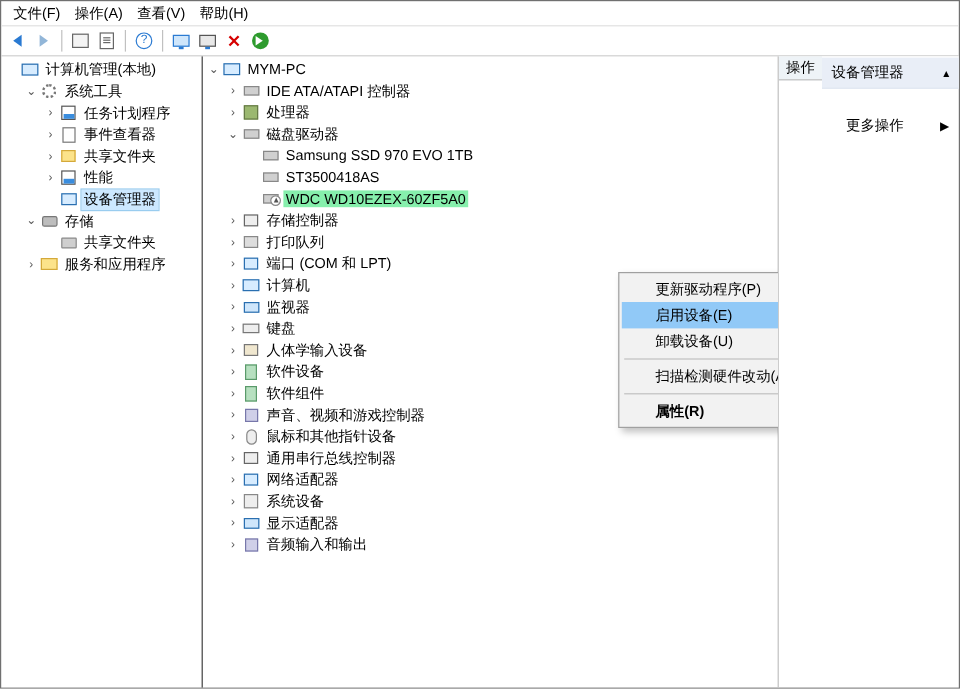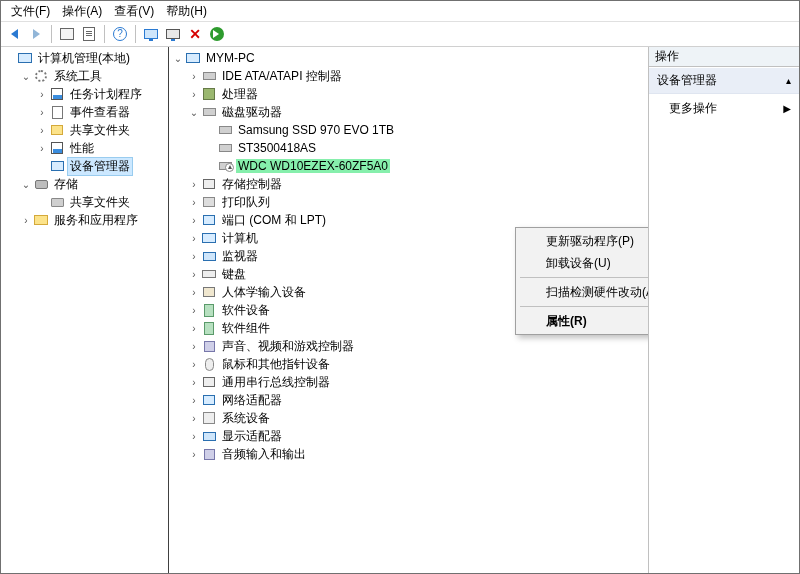--- a/index.html
+++ b/index.html
@@ -31,21 +31,21 @@
   .icon-monitor::after { content:""; position:absolute; left:4px; bottom:-3px; width:4px; height:2px; background:#2a7ad2; }
   .icon-x { color:#d60000; font-weight:bold; font-size:14px; line-height:14px; }
   .icon-green { width:14px; height:14px; border-radius:50%; background:#2e9b2e; position:relative; }
   .icon-green::after { content:""; position:absolute; left:3px; top:3px; width:0; height:0; border-left:6px solid #fff; border-top:4px solid transparent; border-bottom:4px solid transparent; }
   .icon-help { width:14px; height:14px; border-radius:50%; border:1px solid #2a7ad2; color:#2a7ad2; font-size:10px; line-height:12px; text-align:center; }
 
   
   .body { flex:1; display:flex; min-height:0; }
   .pane-left { width:168px; border-right:1px solid #404040; overflow:auto; padding:2px 0; }
   .pane-center { flex:1; border-right:1px solid #c0c0c0; overflow:auto; padding:2px 0; position:relative; }
-  .pane-right { width:150px; display:flex; flex-direction:column; }
+  .pane-right { width:150px; display:flex; flex-direction:row; }
 
   
   .tree ul { list-style:none; margin:0; padding:0 0 0 16px; }
   .tree > ul { padding-left: 2px; }
   .tree li { white-space: nowrap; }
   .row { display:flex; align-items:center; height:18px; padding-right:4px; }
   .row .twisty { width:14px; text-align:center; color:#595959; font-size:10px; }
   .row .twisty.placeholder { visibility:hidden; }
   .row .node-icon { width:16px; height:16px; margin-right:3px; display:flex; align-items:center; justify-content:center; }
   .row.selected .label { background:#cce8ff; outline:1px solid #99ccef; }
@@ -78,21 +78,21 @@
   .ni-sound { width:11px; height:11px; background:#cfcfe8; border:1px solid #7777aa; }
   .ni-mouse { width:9px; height:13px; border:1px solid #888; border-radius:5px; background:#eee; }
   .ni-net { width:12px; height:10px; border:1px solid #2a6fb0; background:#d7ecff; }
   .ni-sys { width:12px; height:12px; border:1px solid #888; background:#eee; }
 
   
   .actions-header { background:#eef3f7; border-bottom:1px solid #c0c0c0; height:20px; display:flex; align-items:center; padding:0 6px; font-weight:normal; }
   .actions-body { flex:1; border-top:1px solid #fff; }
   .actions-section { background:#e9eef7; padding:4px 8px; display:flex; align-items:center; justify-content:space-between; border-bottom:1px solid #dfe5f0; }
   .actions-section .chev { font-size:10px; }
-  .actions-item { padding:6px 8px 6px 20px; display:flex; align-items:center; justify-content:space-between; }
+  .actions-item { padding:6px 8px 6px 20px; display:flex; align-items:center; justify-content:space-between;margin-top:16px; }
   .actions-item .chev { font-size:10px; }
 
   
   .contextmenu { position:absolute; left:346px; top:180px; width:186px; background:#f2f2f2; border:1px solid #a0a0a0; box-shadow:3px 3px 6px rgba(0,0,0,.25); padding:2px; z-index:10; }
   .cm-item { height:22px; display:flex; align-items:center; padding:0 12px 0 28px; }
   .cm-item.hover { background:#91c9f7; }
   .cm-sep { height:1px; background:#c0c0c0; margin:3px 2px; }
 
   
   .statusbar { height:20px; border-top:1px solid #c0c0c0; display:flex; align-items:center; padding:0 6px; background:#f0f0f0; font-size:12px; }
@@ -456,20 +456,21 @@
                   </span>
                   <span class="label">音频输入和输出</span>
                 </div>
               </li>
           </ul>
         </li>
       </ul>
 
       <div class="contextmenu">
         <div class="cm-item">更新驱动程序(P)</div>
+        <div class="cm-item hover">启用设备(E)</div>
         <div class="cm-item">卸载设备(U)</div>
         <div class="cm-sep"></div>
         <div class="cm-item">扫描检测硬件改动(A)</div>
         <div class="cm-sep"></div>
         <div class="cm-item">
             <b>属性(R)</b>
           </div>
       </div>
     </div>
 

